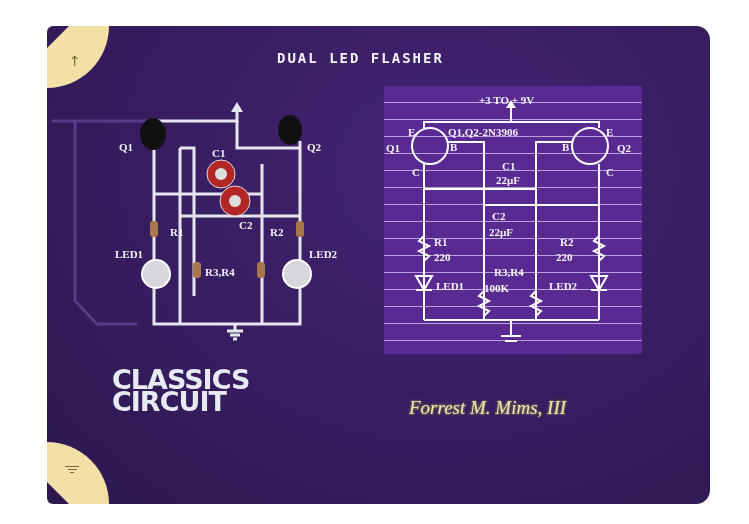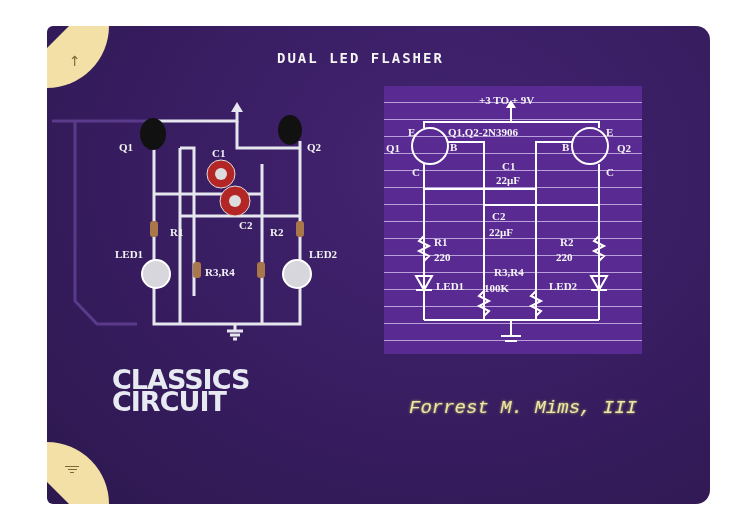--- a/index.html
+++ b/index.html
@@ -10,21 +10,21 @@
   .corner-tl{left:0;top:0;width:62px;height:62px;border-radius:0 0 62px 0;clip-path:polygon(22px 0,100% 0,100% 100%,0 100%,0 22px);}
   .corner-bl{left:0;bottom:0;width:62px;height:62px;border-radius:0 62px 0 0;clip-path:polygon(0 0,100% 0,100% 100%,22px 100%,0 40px);}
   .arrow-up{position:absolute;left:22px;top:28px;color:#7a6a3a;font-size:14px;line-height:14px;}
   .gnd-mark{position:absolute;left:18px;top:22px;width:14px;}
   .gnd-mark div{height:1px;background:#7a6a3a;margin:2px auto;}
   .title{position:absolute;left:230px;top:24px;color:#f4f4f4;font-size:14px;letter-spacing:2px;font-weight:bold;font-family:"DejaVu Sans Mono",monospace;}
   .schem{position:absolute;left:337px;top:60px;width:258px;height:268px;background:#5a2a93;
     background-image:repeating-linear-gradient(to bottom,transparent 0,transparent 16px,#b9a0d8 16px,#b9a0d8 17px);}
   .schem svg{position:absolute;left:0;top:0;}
   .logo{position:absolute;left:65px;top:343px;color:#e8eaf2;font-weight:900;font-size:27px;line-height:22px;letter-spacing:-1px;font-family:"DejaVu Sans",sans-serif;}
-  .sig{position:absolute;left:362px;top:371px;color:#f0e4a8;font-family:Liberation Mono, monospace;font-style:italic;font-size:19px;
+  .sig{position:absolute;left:362px;top:371px;color:#f0e4a8;font-family:Liberation Serif, serif;font-style:italic;font-size:19px;
     text-shadow:0 0 3px #8d8a5a,0 0 2px #8d8a5a;}
   .label{position:absolute;color:#f4f4f4;font-weight:bold;font-size:11px;font-family:Liberation Serif, serif;}
   .circuit svg{position:absolute;left:0;top:0;}
 </style>
 </head>
 <body>
 
 <div class="board">
   <div class="corner corner-tl">
     <span class="arrow-up">↑</span>

